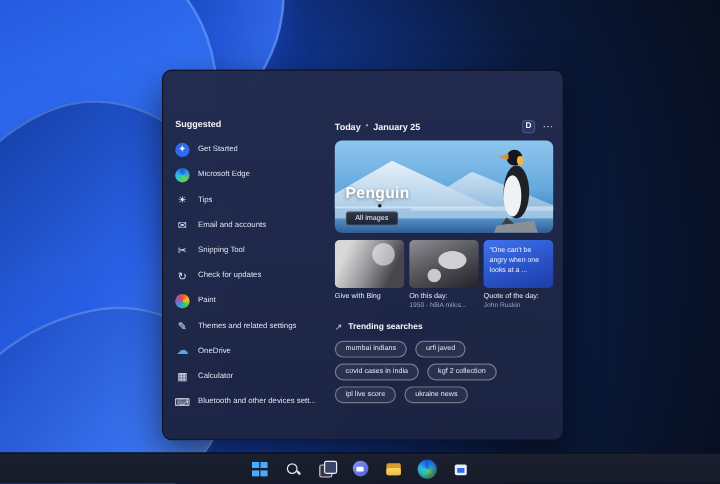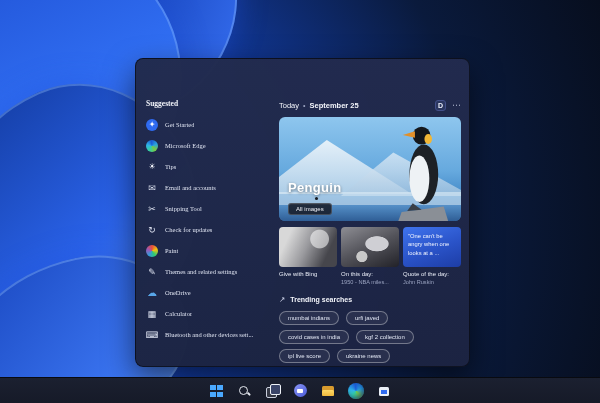--- a/index.html
+++ b/index.html
@@ -76,44 +76,44 @@
     background:linear-gradient(180deg,#1c2450,#2a3468); border-radius:0 3px 3px 0; }
   .search-art .snow { position:absolute; left:-6px; bottom:-7px; width:48px; height:13px;
     background:#eef3fa; border-radius:50%; }
   .search-art .peng { position:absolute; left:19px; top:3px; width:6px; height:10px;
     background:linear-gradient(180deg,#6b5a86 28%,#e8bcd8 28%); border-radius:3px 3px 2px 2px; }
   .search-art .star1,.search-art .star2 { position:absolute; width:1.6px; height:1.6px;
     background:#e8ecff; border-radius:50%; }
   .search-art .star1 { left:7px; top:4px; } .search-art .star2 { left:29px; top:2px; }
 
   
-  .left-col { position:absolute; left:10px; top:40px; width:128px;font-family:Liberation Serif, serif; }
+  .left-col { position:absolute; left:10px; top:40px; width:128px; }
   .col-title { font-size:7.5px; font-weight:bold; color:#f2f4fa; margin-bottom:6px; }
   .s-item { display:flex; align-items:center; gap:7px; height:21px; cursor:pointer; }
   .s-glyph { width:12px; height:12px; flex:none; display:flex; align-items:center; justify-content:center;
     font-size:9px; line-height:12px; color:#dfe4f2; }
   .g-get-started { background:#2f6af0; border-radius:50%; font-size:8px; color:#fff; }
   .g-microsoft-edge { background:conic-gradient(from 210deg,#35d0a0,#2fb3e8,#1b5cd6,#2aa3e0,#7ac943,#35d0a0); border-radius:50%; }
   .g-tips { color:#f4f6fc; font-size:8px; }
   .g-paint { background:conic-gradient(#e84c3d,#f1c40f,#2ecc71,#3498db,#9b59b6,#e84c3d); border-radius:50%; }
   .g-onedrive { color:#58a6e8; font-size:10px; }
   .s-label { font-size:6.5px; color:#dde2f0; white-space:nowrap; overflow:hidden; }
 
   
   .right-col { position:absolute; left:143px; top:40px; width:182px; }
   .rc-header { display:flex; align-items:center; height:12px; }
-  .today { font-size:7.5px; font-weight:normal; color:#f2f4fa; }
+  .today { font-size:7.5px; font-weight:bold; color:#f2f4fa; }
   .dot-sep { font-size:7px; color:#9aa3c0; margin:0 4px; }
   .date { font-size:7.5px; font-weight:bold; color:#f2f4fa; }
   .rc-spacer { flex:1; }
   .badge-d { width:11px; height:11px; border-radius:3px; background:#2b3660; border:1px solid #43508a;
     color:#eef1fa; font-size:7px; font-weight:bold; display:flex; align-items:center; justify-content:center; cursor:pointer; }
   .more { font-size:9px; color:#c3cae0; margin-left:6px; cursor:pointer; line-height:9px; }
 
-  .hero { position:relative; margin-top:6px; width:182px; height:104px; border-radius:6px;
+  .hero { position:relative; margin-top:6px; width:182px; height:77px; border-radius:6px;
     overflow:hidden; cursor:pointer;
     background:linear-gradient(180deg,#8ec6ee 0%,#66a9de 52%,#4187c6 78%,#3a6fa8 100%); }
   .mt1 { position:absolute; left:-12%; bottom:26%; width:85%; height:52%; opacity:.9;
     background:linear-gradient(180deg,#f0f6fb,#b8d4ea); clip-path:polygon(0 100%,45% 0,100% 100%); }
   .mt2 { position:absolute; left:34%; bottom:24%; width:72%; height:42%; opacity:.75;
     background:linear-gradient(180deg,#e4eef7,#a9c8e2); clip-path:polygon(0 100%,40% 0,100% 100%); }
   .snowband { position:absolute; left:0; right:0; bottom:14%; height:14%; background:rgba(222,236,246,.6); }
   .sea { position:absolute; left:0; right:0; bottom:0; height:15%;
     background:linear-gradient(180deg,#5590c8,#2f5e96); }
   .hero svg { position:absolute; right:6%; top:2%; height:98%; }
@@ -220,21 +220,21 @@
     <span class="s-glyph g-bluetooth-devices">⌨</span>
     <span class="s-label">Bluetooth and other devices sett...</span>
   </div>
 </div>
   </div>
 
   <div class="right-col">
     <div class="rc-header">
       <span class="today">Today</span>
       <span class="dot-sep">•</span>
-      <span class="date">September 25</span>
+      <span class="date">January 25</span>
       <span class="rc-spacer"></span>
       <span class="badge-d">D</span>
       <span class="more">⋯</span>
     </div>
 
     <div class="hero">
       <div class="mt1"></div>
       <div class="mt2"></div>
       <div class="snowband"></div>
       <div class="sea"></div>

